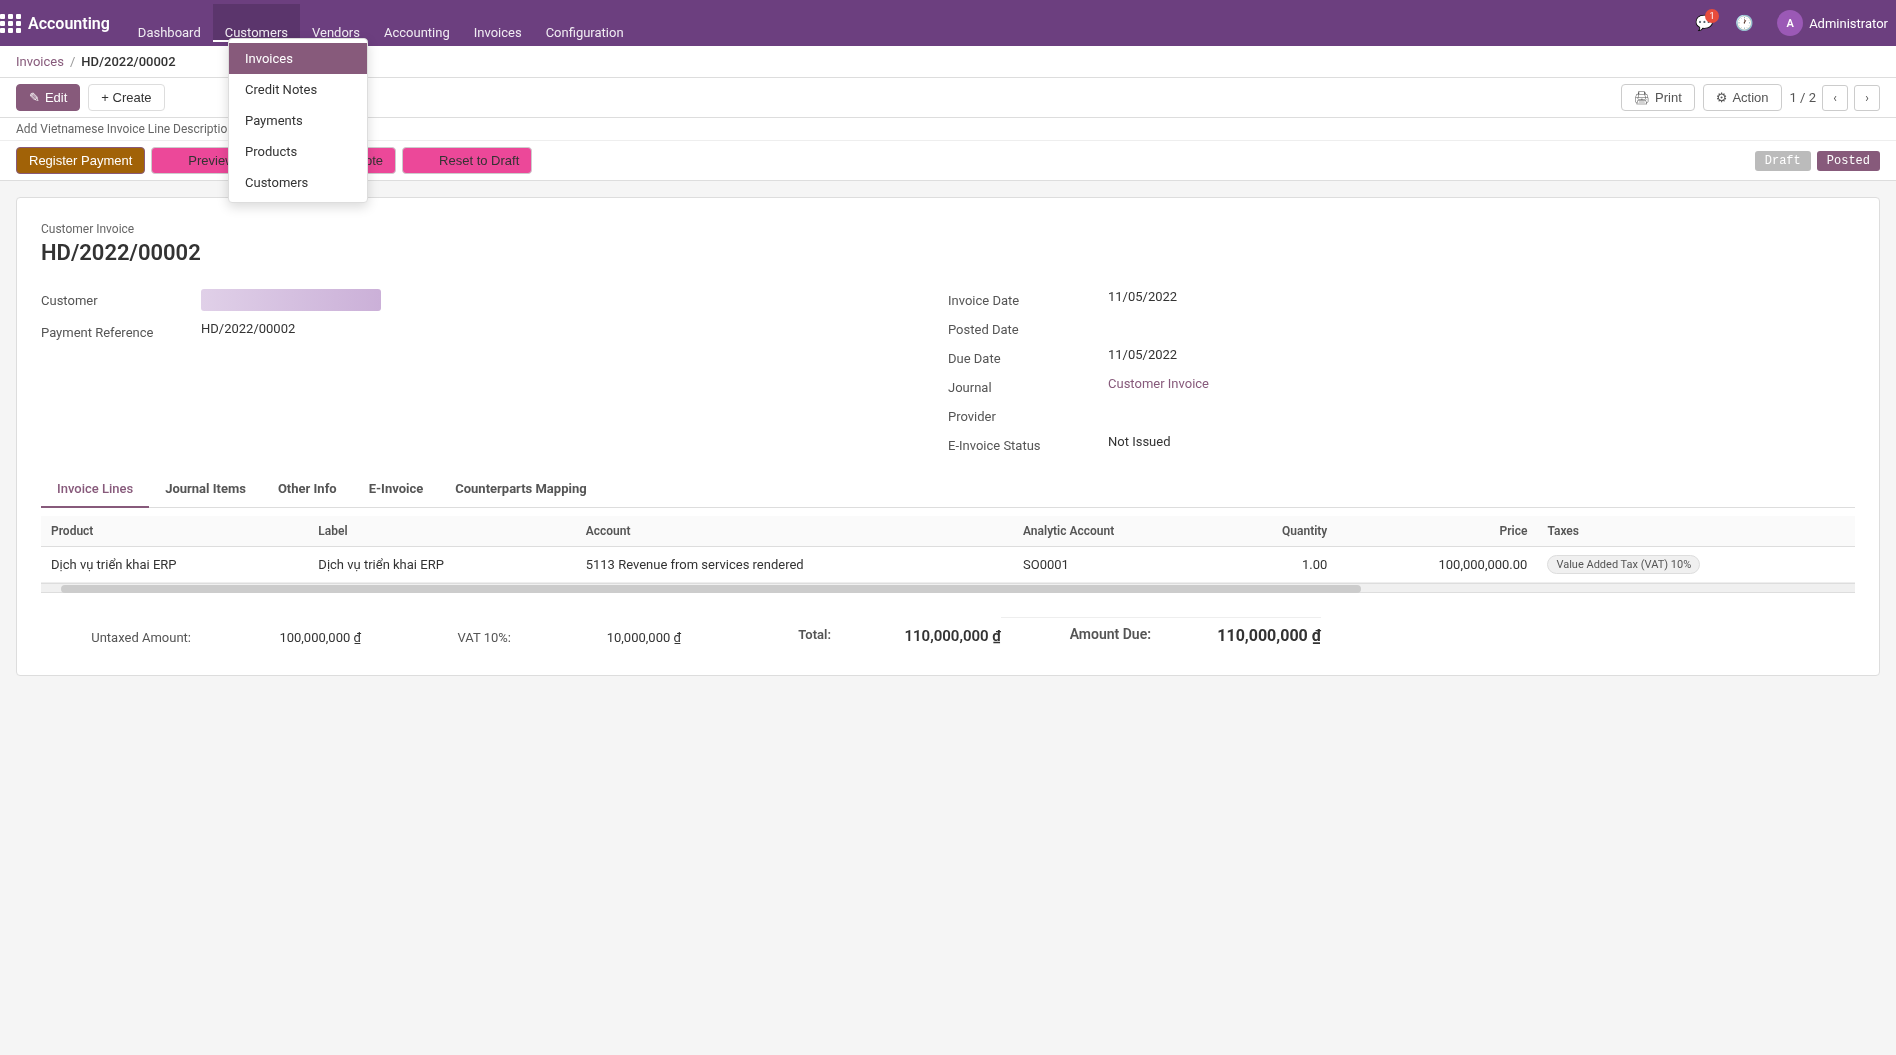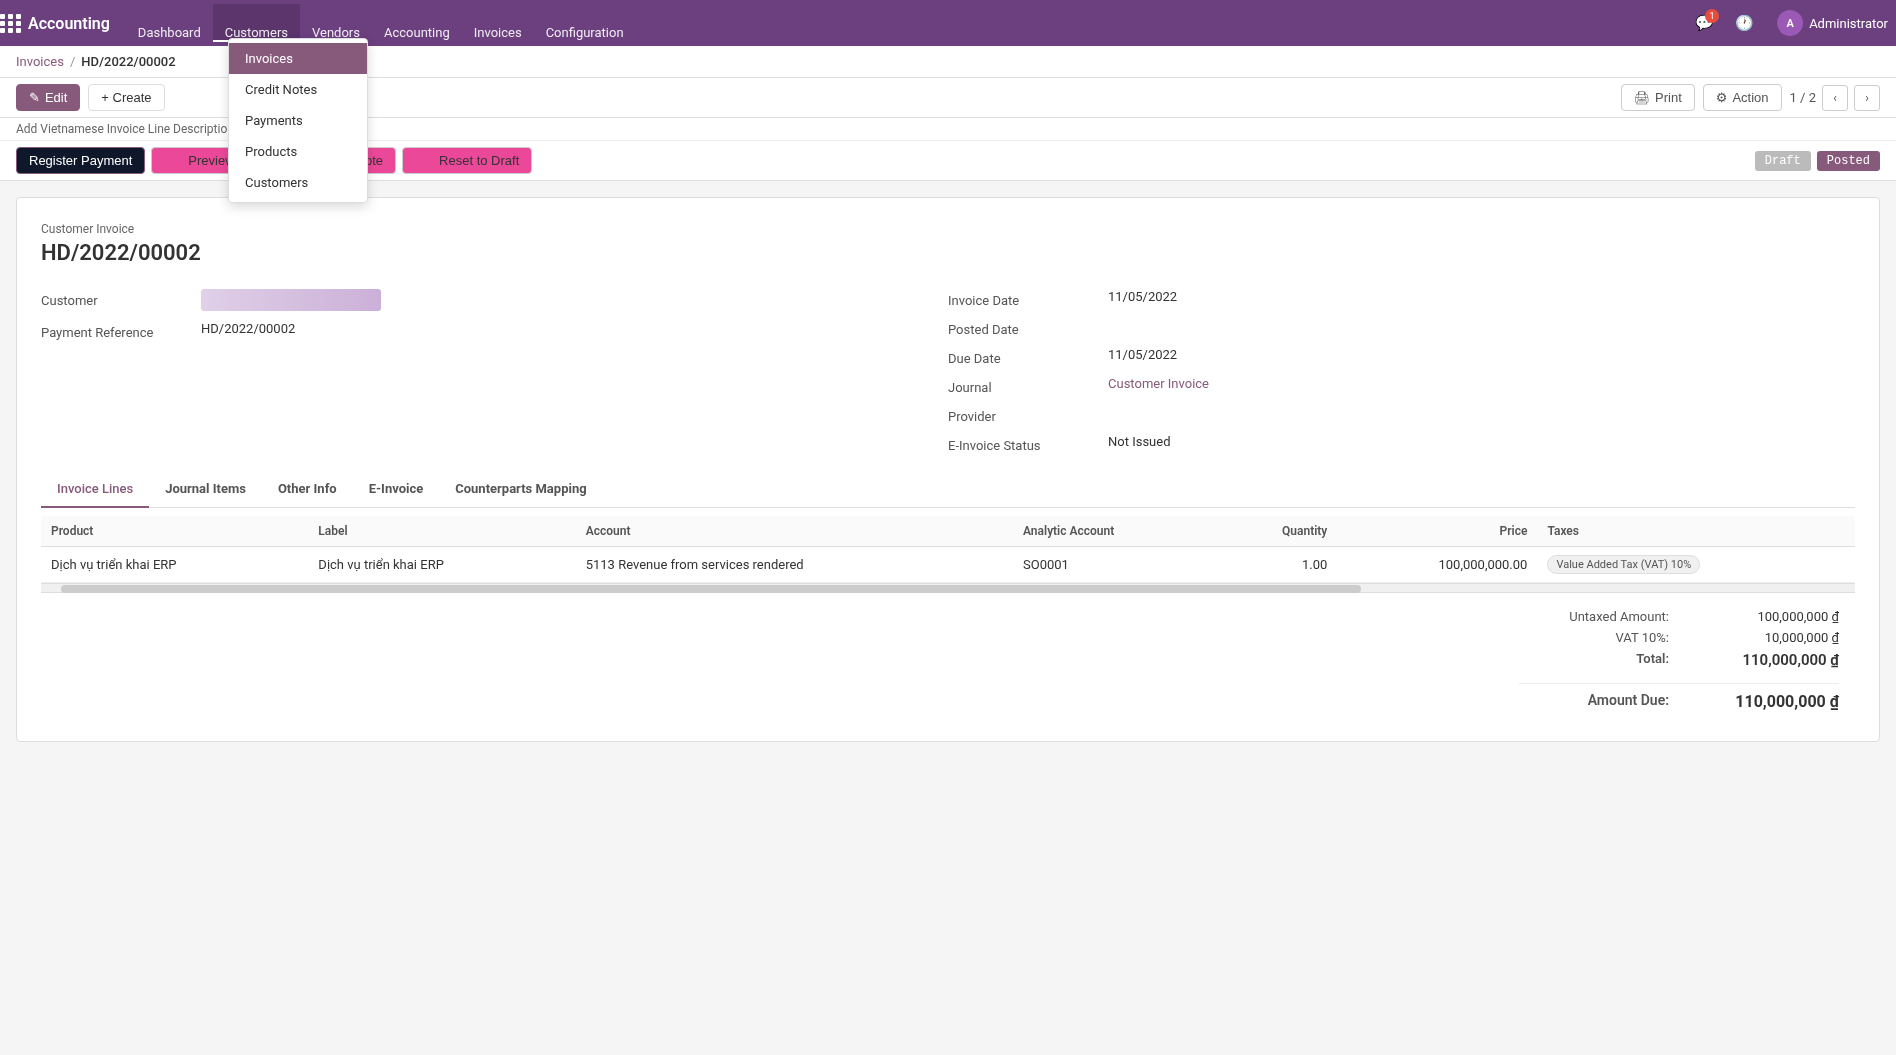--- a/index.html
+++ b/index.html
@@ -148,21 +148,21 @@
       background: #875a7b;
       color: white;
       border-color: #875a7b;
     }
     .btn-create {
       background: white;
       color: #333;
       border-color: #ddd;
     }
     .btn-primary {
-      background: #0f172a;
+      background: #a16207;
       color: white;
       border-color: #875a7b;
     }
     .btn-secondary {
       background: #ec4899;
       color: #333;
       border-color: #ccc;
       padding-left: 36px;
     }
     .btn-print {
@@ -344,21 +344,21 @@
       padding: 2px 8px;
       font-size: 11px;
       color: #555;
       display: inline-block;
     }
 
     
     .totals-section {
       margin-top: 16px;
       display: flex;
-      flex-direction: column;
+      flex-direction: row;
       align-items: flex-end;
       padding-right: 16px;
     }
     .total-row {
       display: flex;
       justify-content: flex-end;
       gap: 40px;
       margin-bottom: 6px;
       min-width: 320px;
     }

